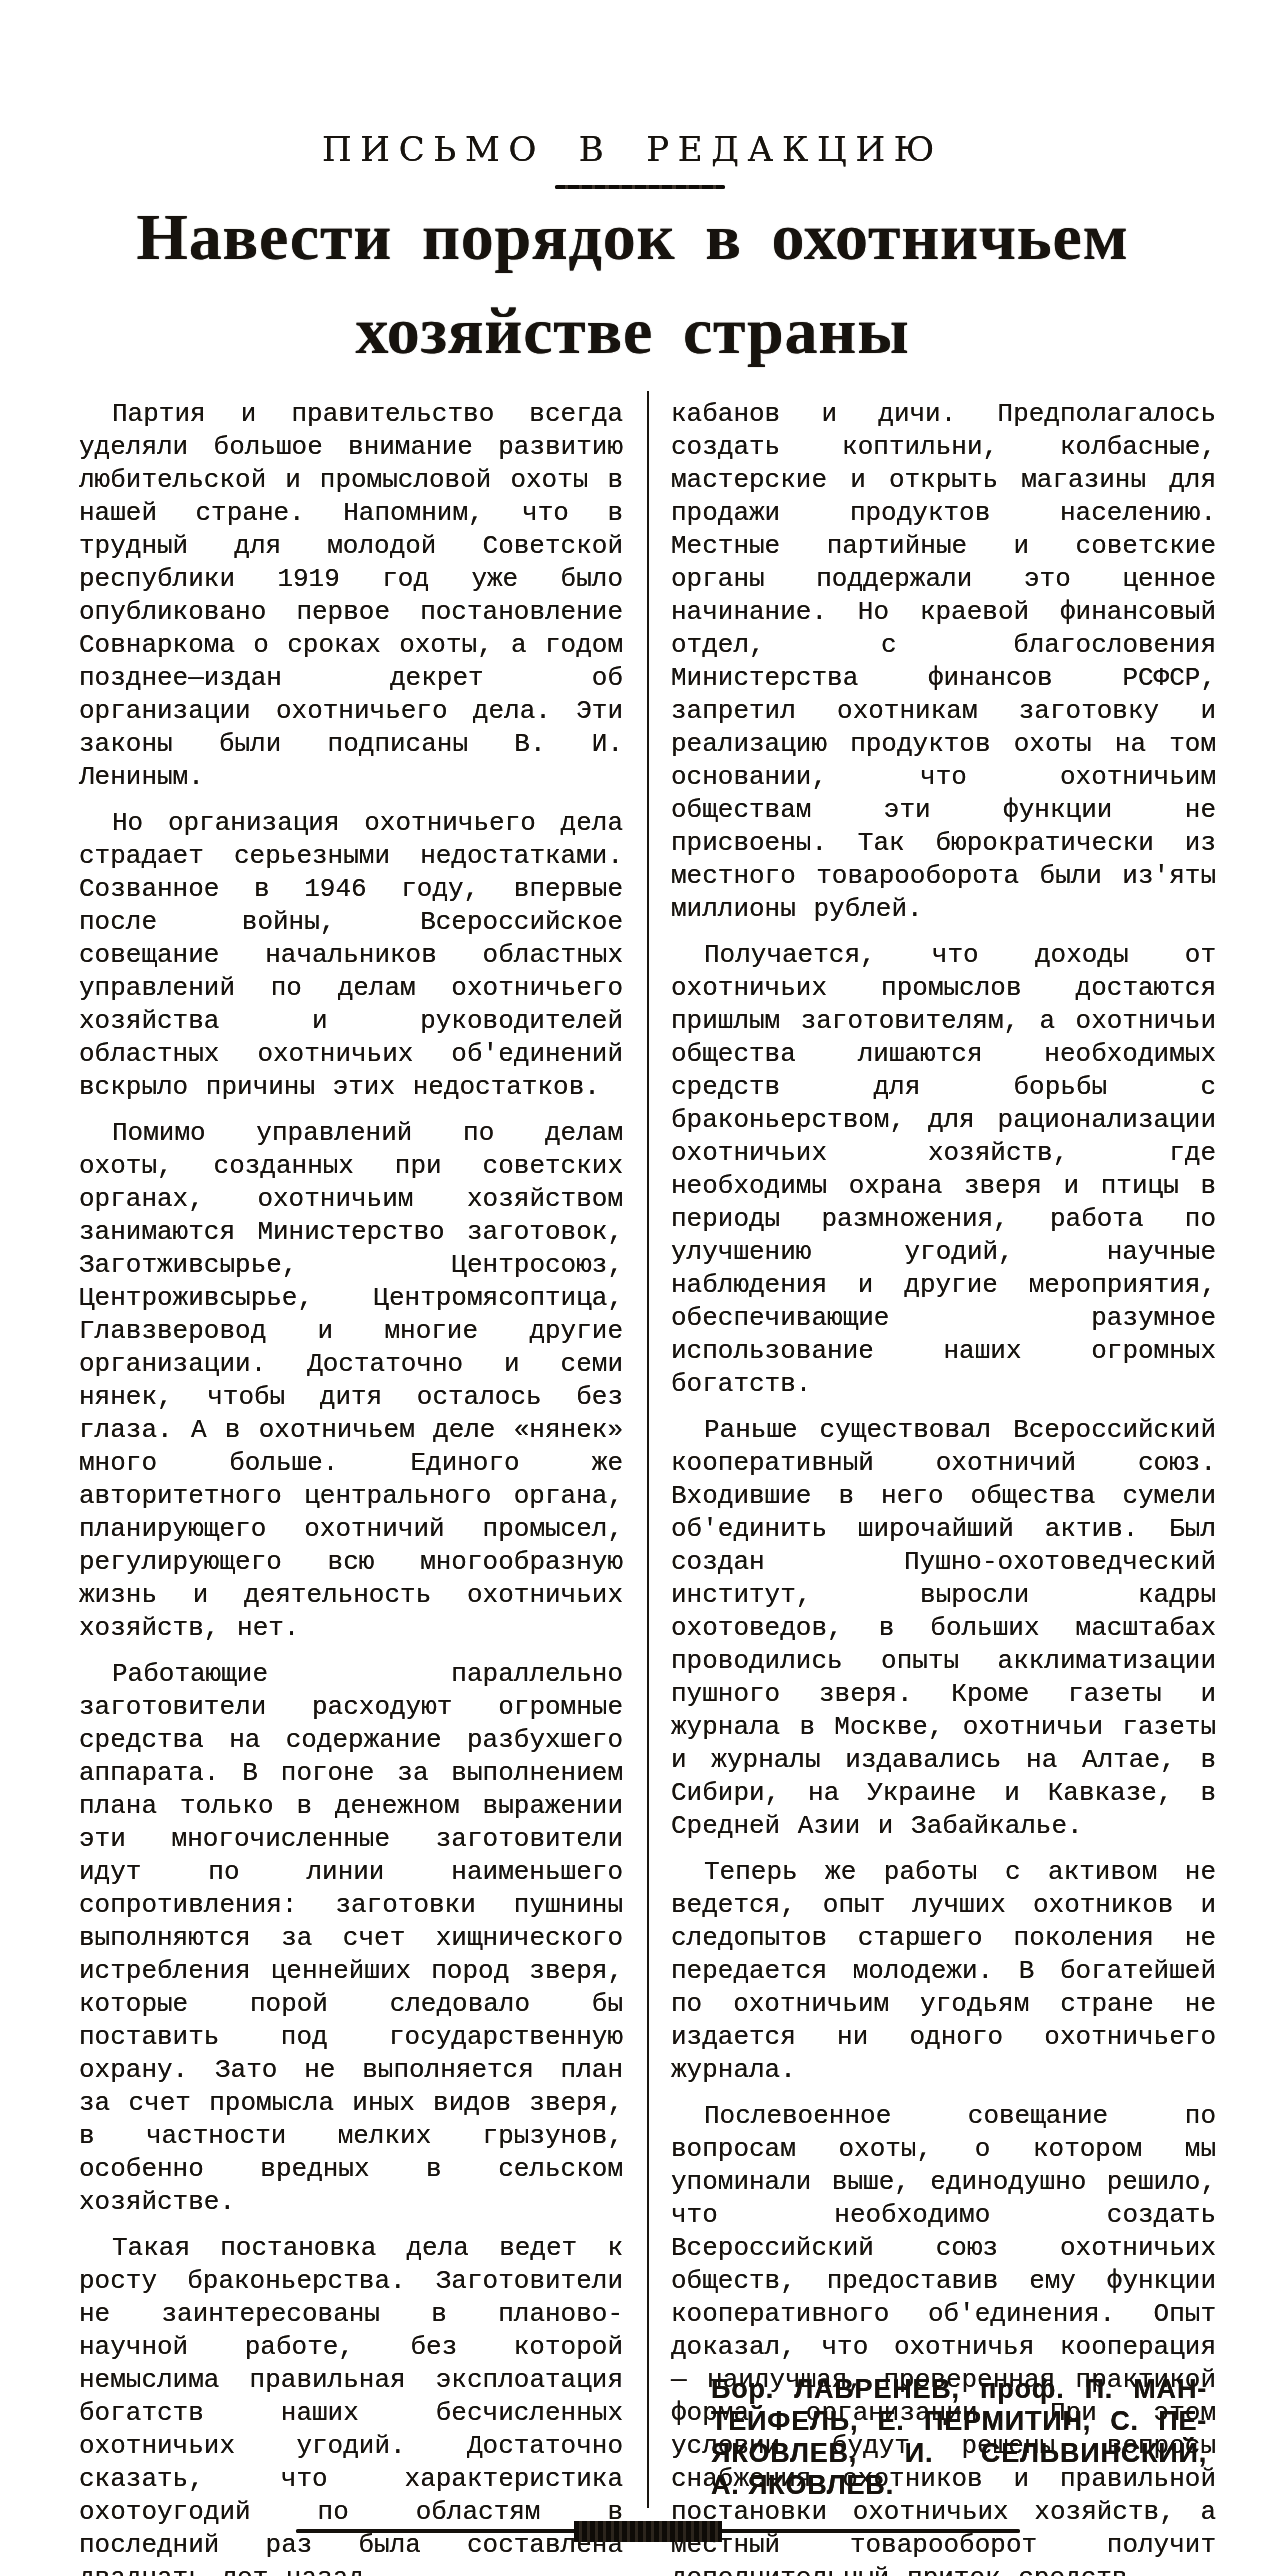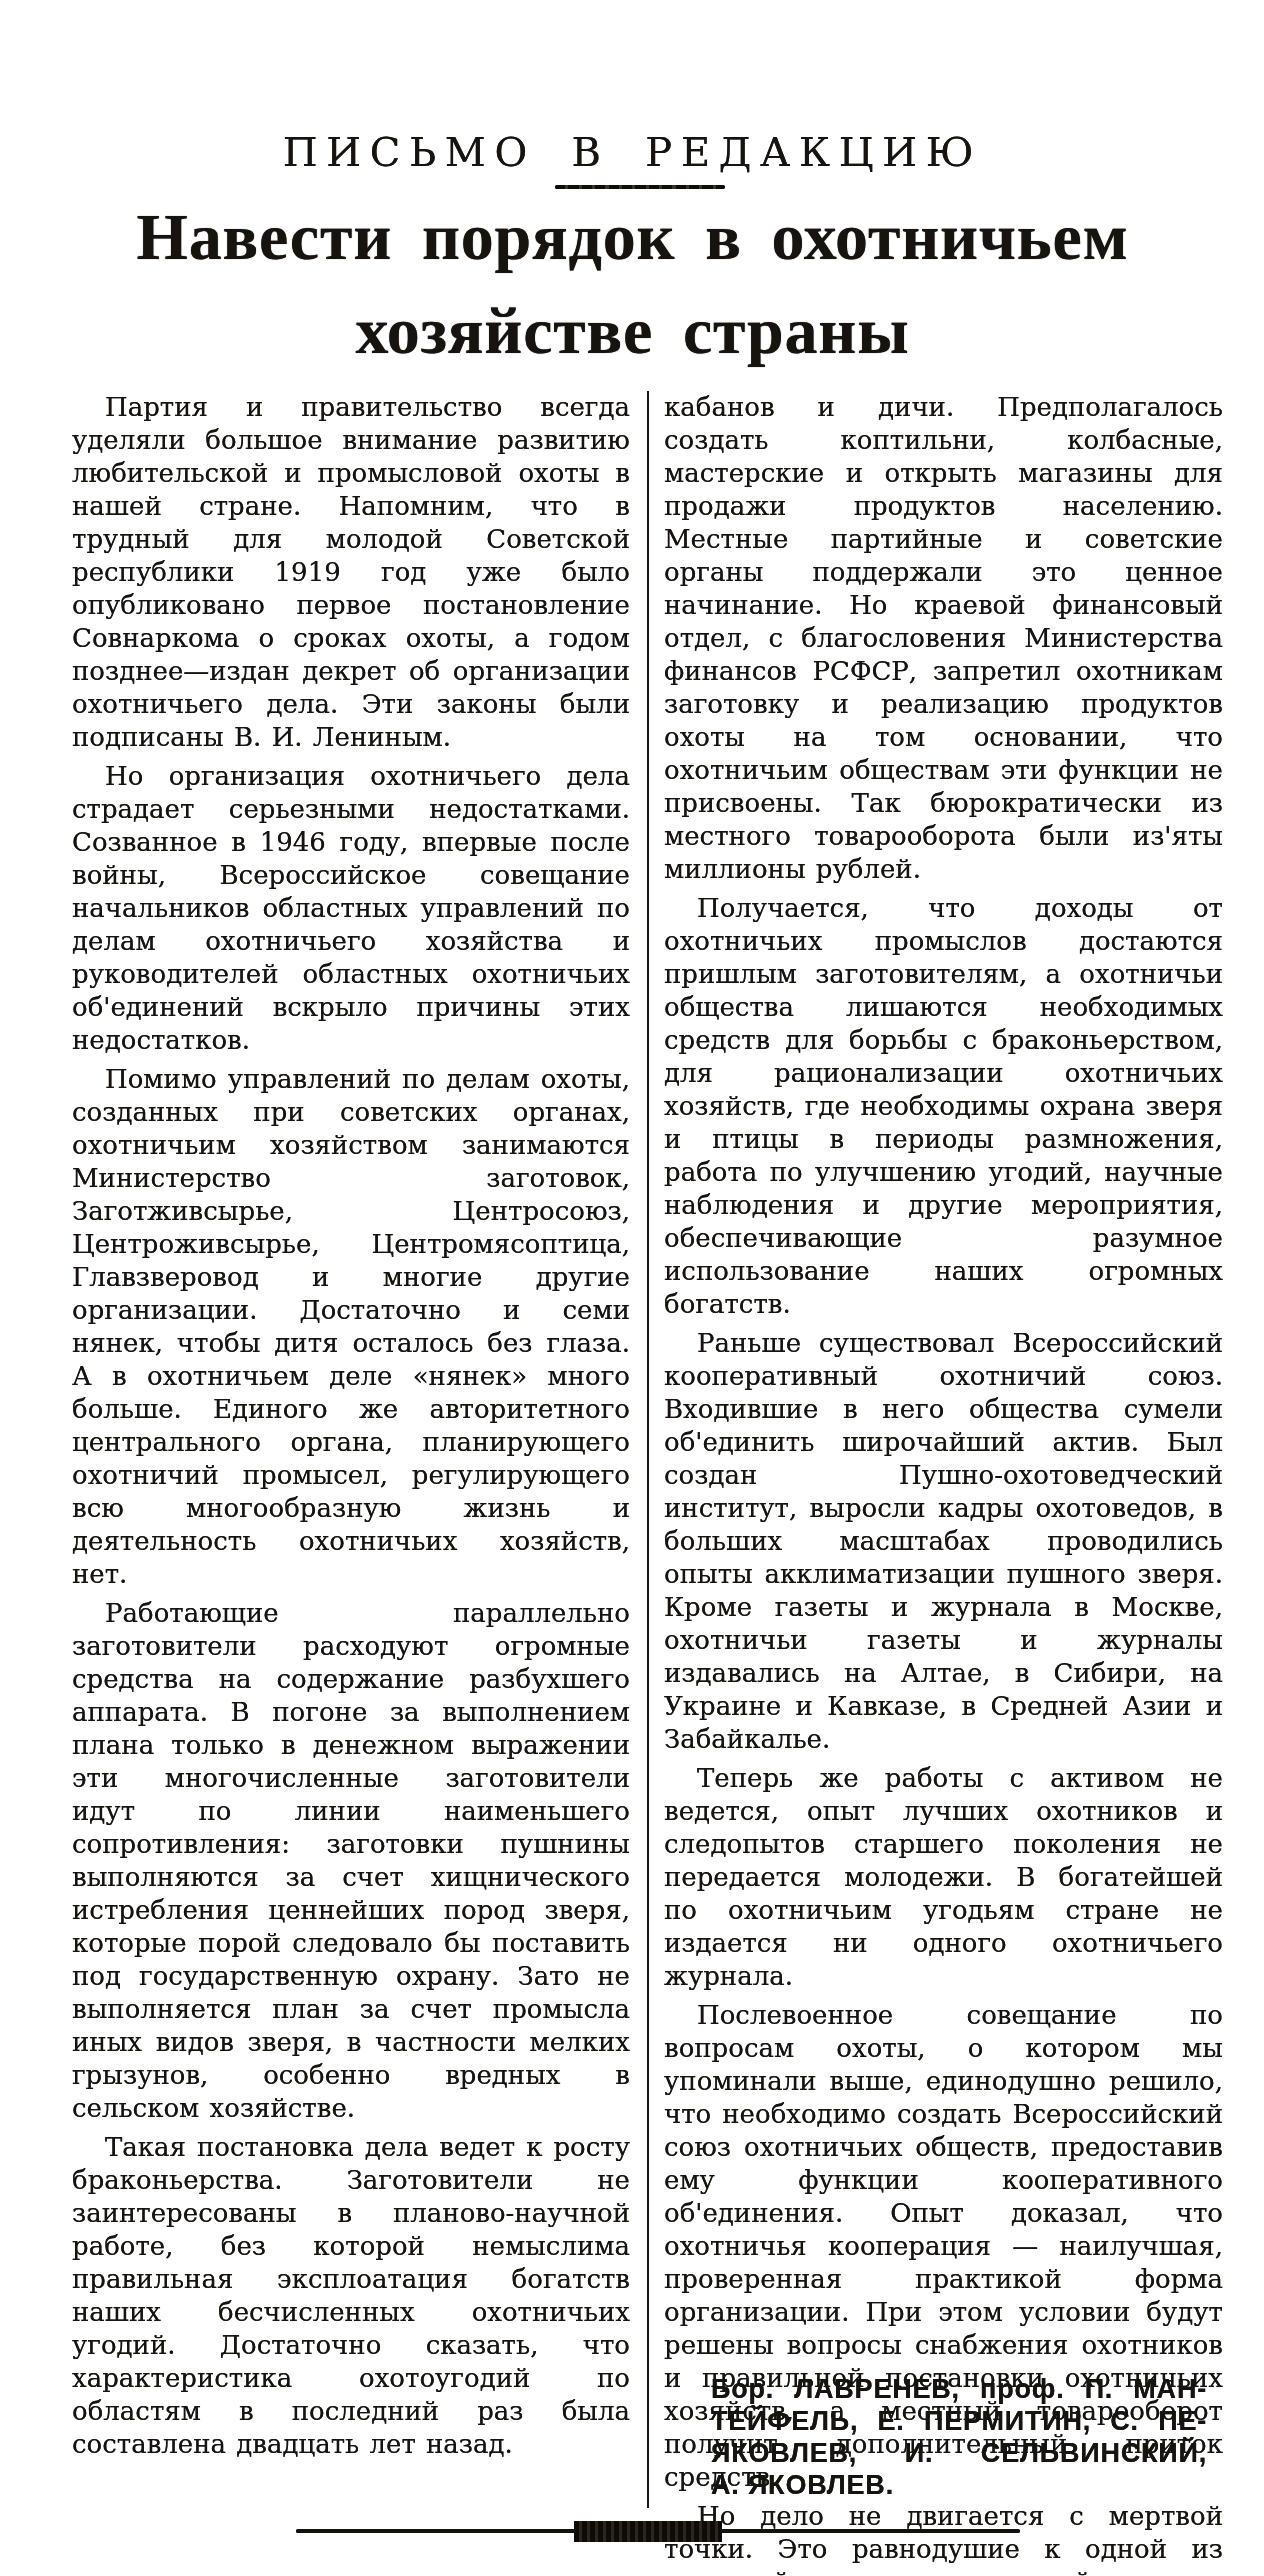--- a/index.html
+++ b/index.html
@@ -16,21 +16,21 @@
     overflow:hidden;
     font-family:"DejaVu Serif", serif;
     color:var(--ink);
   }
   
   .kicker{
     position:absolute;
     top:129px; left:0; width:100%;
     text-align:center;
     font-family:"DejaVu Serif", serif;
-    font-size:40px;
+    font-size:34px;
     letter-spacing:8.7px;
     word-spacing:14.2px;
     font-weight:400;
     text-shadow:0 0 0.6px rgba(23,19,14,.9);
     white-space:nowrap;
   }
   .kicker-rule{
     position:absolute;
     top:185px; left:555px;
     width:170px; height:4px;
@@ -55,21 +55,21 @@
     position:absolute;
     top:385px;
     font-size:26px;
     line-height:33px;
     text-align:justify;
     word-spacing:2px;
     text-shadow:0 0 0.6px rgba(26,21,15,.85);
   }
   .col-left{ left:66px;  width:570px; }
   .col-right{ left:658px; width:571px; }
-  .para{ margin:6px; text-indent:33px; }
+  .para{ margin:13px; text-indent:33px;font-family:Liberation Mono, monospace; }
   .col-right .para:first-of-type{ text-indent:0; } 
   .column-divider{
     position:absolute;
     left:647px; top:391px;
     width:2.4px; height:2117px;
     background:#1a1610;
   }
   
   .signature{
     position:absolute;

